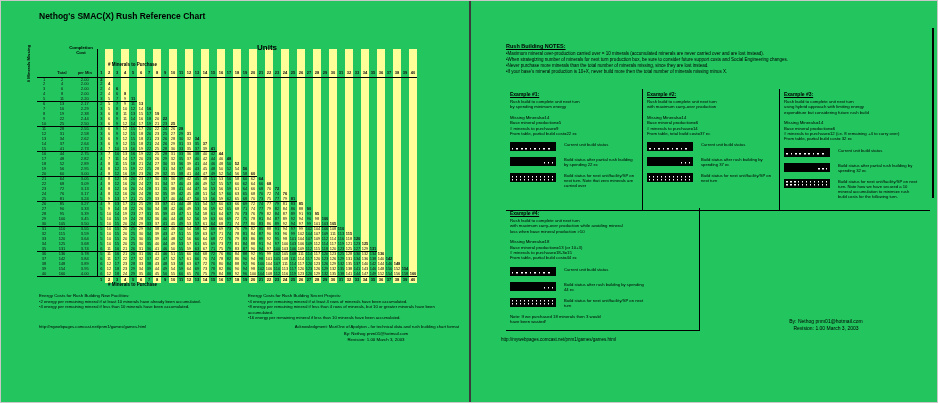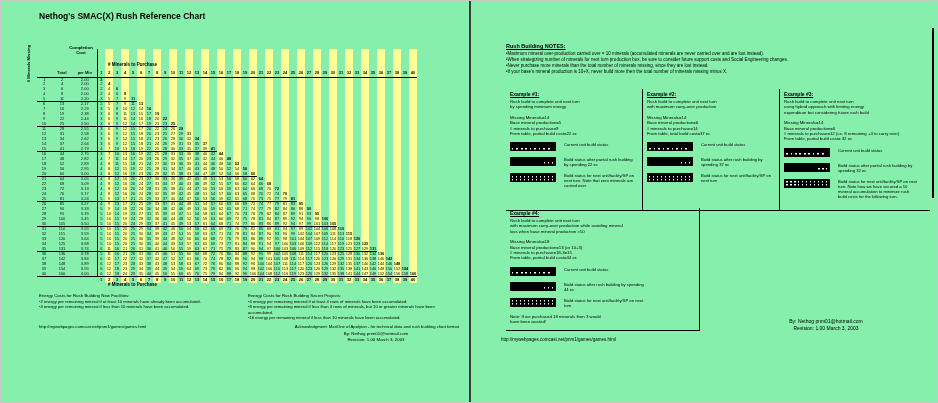--- a/index.html
+++ b/index.html
@@ -1,17 +1,17 @@
 <!DOCTYPE html>
 <html><head>
 <meta charset="utf-8">
 <style>
   * { margin:0; padding:0; box-sizing:border-box; }
   html,body { background:#e8e8e8; font-family:"Liberation Sans", sans-serif; }
-  #canvas { position:relative; width:938px; height:403px; background:#86efac; border:1px solid #c8c8c8; overflow:hidden; }
+  #canvas { position:relative; width:938px; height:403px; background:#22c55e; border:1px solid #c8c8c8; overflow:hidden; }
 
   
   .divider { position:absolute; left:468px; top:0; width:2px; height:403px; background:#3a3a3a; }
   .right-edge { position:absolute; left:931px; top:27px; width:2px; height:170px; background:#000; }
 
   
   .page-title { position:absolute; left:38px; top:10px; font-size:8.5px; font-weight:bold; color:#000; }
 
   .units-label { position:absolute; left:106px; top:42px; width:320px; text-align:center; font-size:8px; font-weight:bold; z-index:3; }
   .completion-label { position:absolute; left:56px; top:44px; width:48px; text-align:center; font-size:4.3px; font-weight:bold; line-height:5px; z-index:3; white-space:pre-line; }
@@ -67,20 +67,21 @@
   .r-byline { position:absolute; left:735px; top:317px; width:180px; text-align:center; font-size:5px; line-height:7px; }
   .r-url { position:absolute; left:500px; top:336px; font-size:4.5px; }
 </style>
 </head>
 <body>
 
 <div id="canvas">
 
   <div class="page-title">Nethog's SMAC(X) Rush Reference Chart</div>
 
+  <div class="units-label">Units</div>
   <div class="completion-label">Completion
 Cost</div>
   <div class="purchase-label-top"># Minerals to Purchase</div>
   <div class="purchase-label-bottom"># Minerals to Purchase</div>
   <div class="missing-label"># Minerals Missing</div>
 
   <table class="rush">
       <colgroup>
         <col style="width:14px">
         <col style="width:22px">

